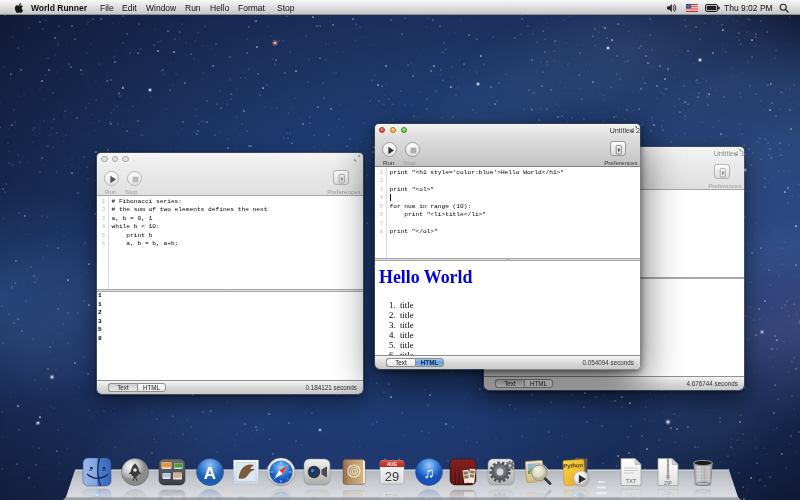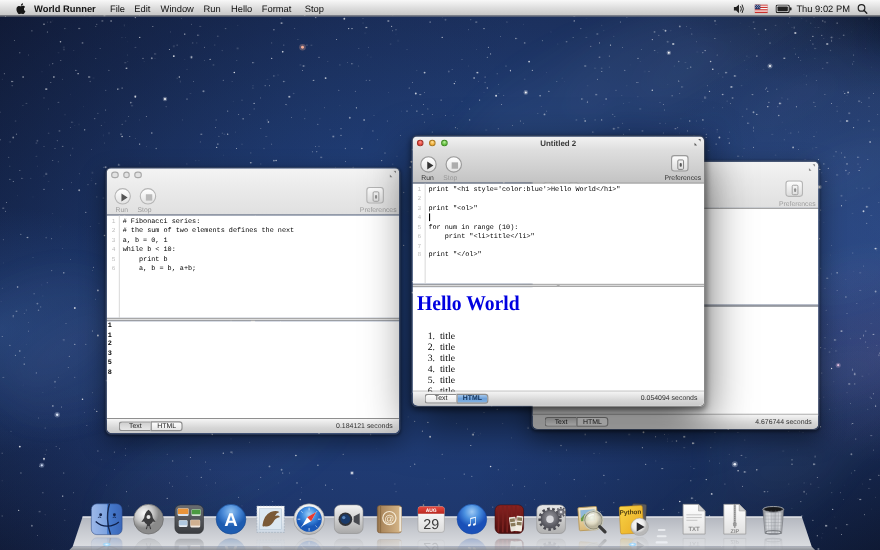--- a/index.html
+++ b/index.html
@@ -27,22 +27,22 @@
 
 .win { position:absolute; border-radius:5px; }
 .win .frame { position:absolute; inset:0; border-radius:5px; overflow:hidden; border:1px solid rgba(64,64,64,0.62); }
 .unf .frame { border-color:rgba(90,90,90,0.5); }
 .w2 { left:96px; top:152px; width:268px; height:243px; box-shadow:0 8px 22px rgba(0,0,0,0.45), 0 1px 3px rgba(0,0,0,0.4); z-index:20; }
 .w3 { left:483px; top:146px; width:262px; height:245px; box-shadow:0 8px 22px rgba(0,0,0,0.45), 0 1px 3px rgba(0,0,0,0.4); z-index:10; }
 .w1 { left:374px; top:123px; width:267px; height:247px; box-shadow:0 16px 42px rgba(0,0,0,0.62), 0 2px 6px rgba(0,0,0,0.5); z-index:30; }
 .chrome { position:absolute; left:0; top:0; right:0; height:43px; border-bottom:1px solid #838383;
   background:linear-gradient(#f3f3f3, #dedede 30%, #cfcfcf 70%, #c3c3c3); }
 .unf .chrome { background:linear-gradient(#f4f4f4, #ebebeb 40%, #e0e0e0); border-bottom:1px solid #a5a5a5; }
-.title { position:absolute; top:0; left:0; right:0; height:13px; text-align:center;
-  font-size:7.2px; font-weight:bold; color:#3a3a3a; line-height:14px; }
+.title { position:absolute; top:0; left:0; right:0; height:13px; text-align:right;
+  font-size:7.2px; font-weight:normal; color:#3a3a3a; line-height:14px; }
 .unf .title { color:#8c8c8c; }
 .tl { position:absolute; top:2.6px; width:6.4px; height:6.4px; border-radius:50%; }
 .unf .tl { background:#e2e2e2; border:1px solid #a9a9a9; box-shadow:none; }
 .rs { position:absolute; top:2.2px; right:3px; width:6.5px; height:6.5px; }
 .tbtn { position:absolute; top:18px; width:15px; height:15px; border-radius:50%;
   background:linear-gradient(#ffffff, #e3e3e3); border:1px solid #9a9a9a; }
 .unf .tbtn { border-color:#b5b5b5; }
 .lbl { position:absolute; top:34.5px; font-size:6.2px; color:#4a4a4a; }
 .unf .lbl { color:#9c9c9c; }
 .pref { position:absolute; top:17px; width:16px; height:15px; border-radius:3px;

